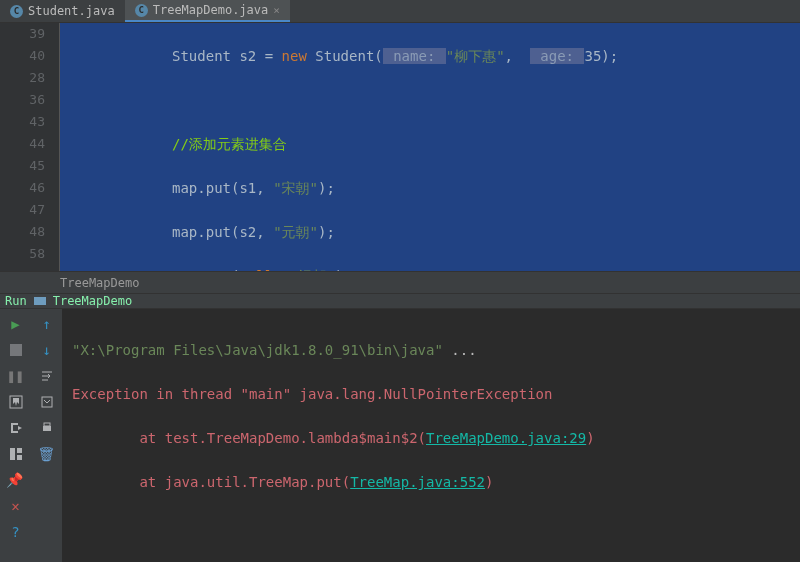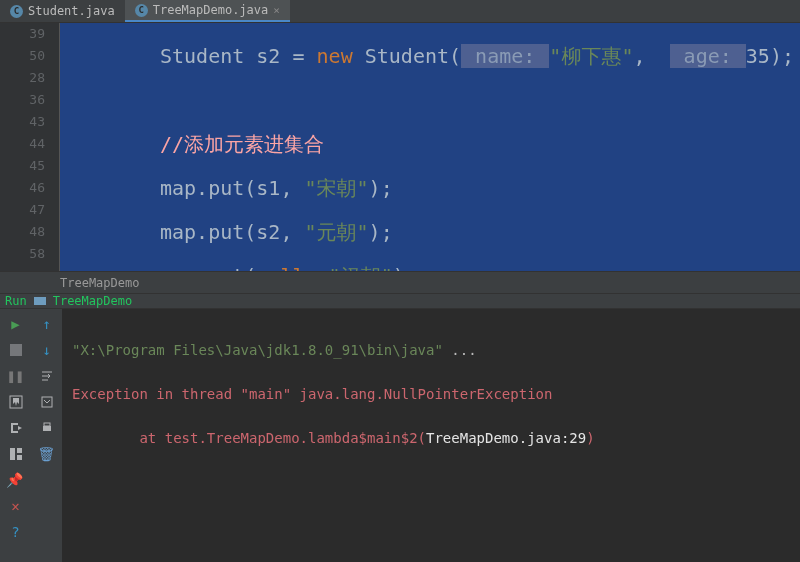--- a/index.html
+++ b/index.html
@@ -62,45 +62,45 @@
   padding-right: 14px;
   line-height: 22px;
   font-size: 13px;
   border-right: 1px solid #555;
 }
 .code {
   flex: 1;
   background: #214283;
   line-height: 22px;
   white-space: pre;
-  font-size: 20px;
-  padding-left: 0;
+  font-size: 14px;
+  padding-left: 12px;
 }
 .code-line { padding-left: 100px; }
 .k { color: #cc7832; }
 .s { color: #6a8759; }
-.c { color: #fca5a5; }
+.c { color: #84cc16; }
 .hint { background: #4e6091; color: #8a9bb5; padding: 0 2px; }
 .breadcrumb {
   height: 22px;
   background: #3c3f41;
   color: #999;
   padding-left: 60px;
   font-size: 12px;
   line-height: 22px;
   border-top: 1px solid #323232;
 }
 .run-header {
   height: 22px;
   background: #3c3f41;
   display: flex;
   align-items: center;
   padding-left: 5px;
   font-size: 12px;
-  color: #22c55e;
+  color: #86efac;
   border-top: 1px solid #323232;
   border-bottom: 1px solid #323232;
   gap: 6px;
 }
 .mini-icon {
   width: 14px; height: 14px;
   display: inline-block;
 }
 .run-body {
   flex: 1;
@@ -137,42 +137,42 @@
 .pin-dot { color: #b064c9; }
 .console {
   flex: 1;
   padding: 8px 10px;
   line-height: 22px;
   font-size: 14px;
   white-space: pre;
   color: #bbbbbb;
 }
 .console .err { color: #cc666e; }
-.console .link { color: #e5e5e5; }
+.console .link { color: #14b8a6; text-decoration: underline; }
 .console .str { color: #6a8759; }
 </style>
 </head>
 <body>
 
 <div class="tabs">
   <div class="tab">
     <span class="tab-icon">C</span>
     <span>Student.java</span>
   </div>
   <div class="tab active">
     <span class="tab-icon">C</span>
     <span>TreeMapDemo.java</span>
     <span class="tab-close">×</span>
   </div>
 </div>
 
 <div class="editor-area">
   <div class="gutter">
     <div>39</div>
-    <div>50</div>
+    <div>40</div>
     <div>28</div>
     <div>36</div>
     <div>43</div>
     <div>44</div>
     <div>45</div>
     <div>46</div>
     <div>47</div>
     <div>48</div>
     <div>58</div>
   </div>
@@ -255,16 +255,17 @@
             <rect x="4" y="2" width="6" height="3" fill="none" stroke="#afb1b3"></rect>
           </svg>
         </div>
       <div class="rc-btn" style="color:#6a9fd0">🗑</div>
     </div>
   </div>
   <div class="console">
 <div><span class="str">"X:\Program Files\Java\jdk1.8.0_91\bin\java"</span><span> ...</span></div>
 <div class="err">Exception in thread "main" java.lang.NullPointerException</div>
 <div><span class="err">	at test.TreeMapDemo.lambda$main$2(</span><span class="link">TreeMapDemo.java:29</span><span class="err">)</span></div>
+<div><span class="err">	at java.util.TreeMap.put(</span><span class="link">TreeMap.java:552</span><span class="err">)</span></div>
 <div> </div>
 
   </div>
 </div>
 
 </body></html>

